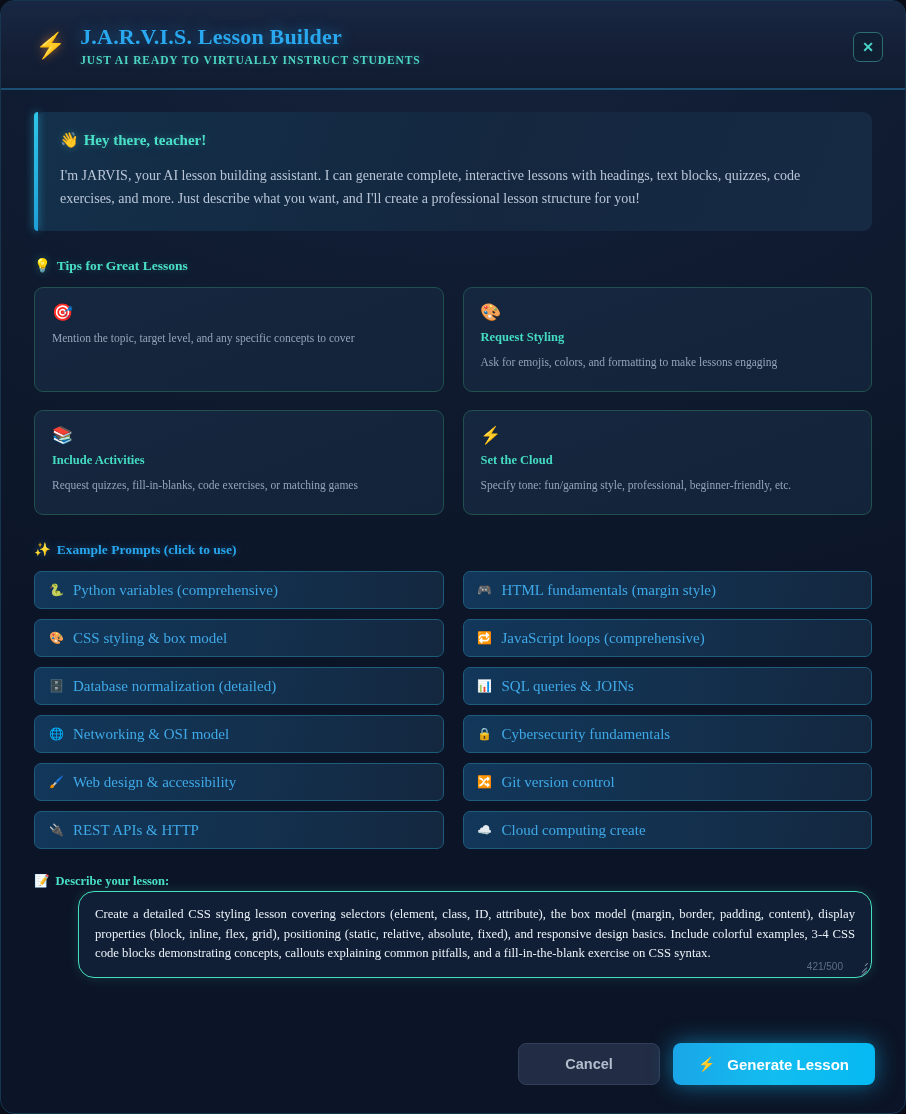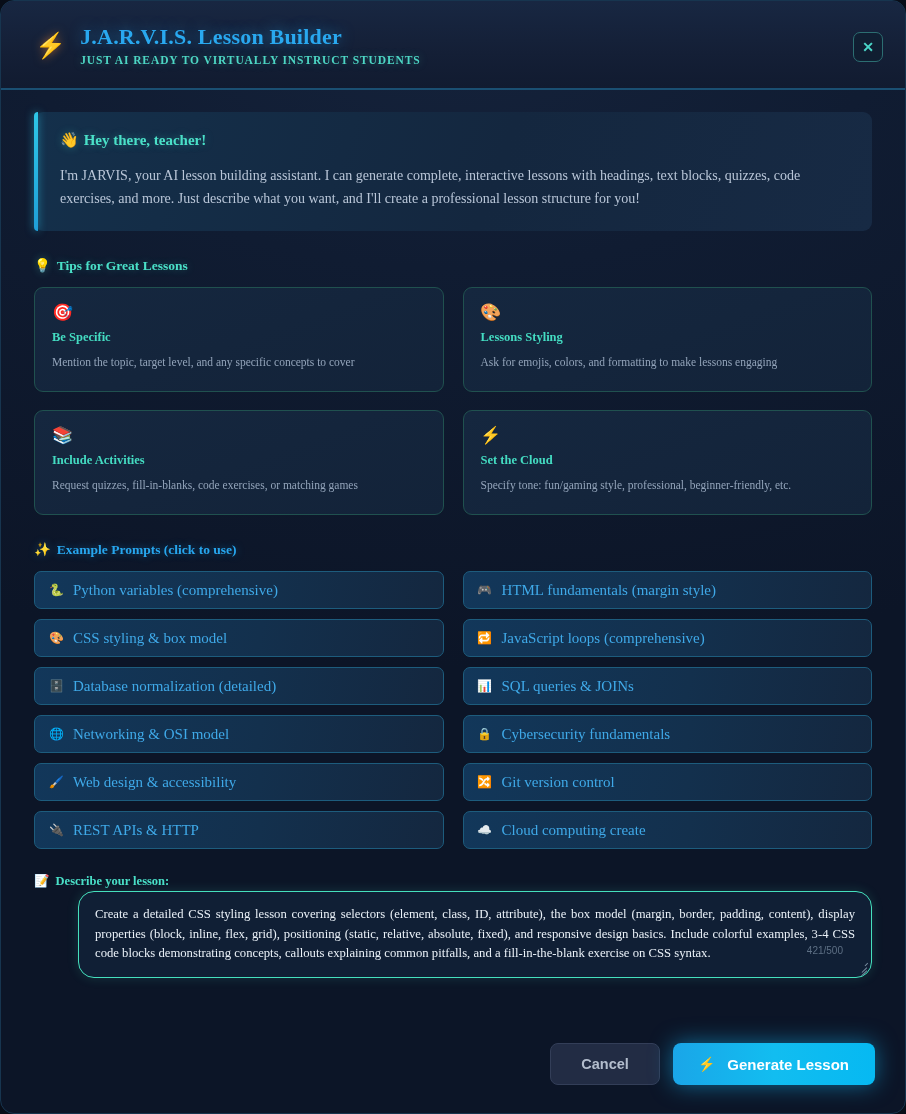--- a/index.html
+++ b/index.html
@@ -199,21 +199,21 @@
   .ta-text {
     font-size: 12.7px;
     line-height: 1.52;
     color: #eaf1f8;
     text-align: justify;
     text-justify: inter-word;
   }
   .ta-counter {
     position: absolute;
     right: 28px;
-    bottom: 21px;
+    bottom: 5px;
     font-size: 10px;
     color: #5d6f84;
     font-family: "Liberation Sans", sans-serif;
   }
   .ta-resize {
     position: absolute;
     right: 3px;
     bottom: 3px;
     width: 13px;
     height: 13px;
@@ -241,21 +241,21 @@
     padding: 22px 30px 28px 30px;
   }
   .btn-cancel {
     background: #222c44;
     border: 1px solid #333e58;
     border-radius: 8px;
     color: #b3bdcd;
     font-family: "Liberation Sans", sans-serif;
     font-size: 14.5px;
     font-weight: bold;
-    padding: 0 30px;
+    padding: 0 46px;
     height: 42px;
     display: flex;
     align-items: center;
     cursor: pointer;
   }
   .btn-generate {
     background: linear-gradient(90deg, #1aa6e8 0%, #12bdf0 50%, #06b9f2 100%);
     border: none;
     border-radius: 8px;
     color: #ffffff;
@@ -294,26 +294,25 @@
       </div>
       <div class="welcome-body">I'm JARVIS, your AI lesson building assistant. I can generate complete, interactive lessons with headings, text blocks, quizzes, code exercises, and more. Just describe what you want, and I'll create a professional lesson structure for you!</div>
     </div>
 
     <div class="section-head teal">
       <span class="em">💡</span><span>Tips for Great Lessons</span>
     </div>
     <div class="tips-grid">
       <div class="tip-card">
         <span class="tip-icon">🎯</span>
-        <div class="tip-title">Be Specific</div>
         <div class="tip-desc">Mention the topic, target level, and any specific concepts to cover</div>
       </div>
       <div class="tip-card">
         <span class="tip-icon">🎨</span>
-        <div class="tip-title">Lessons Styling</div>
+        <div class="tip-title">Request Styling</div>
         <div class="tip-desc">Ask for emojis, colors, and formatting to make lessons engaging</div>
       </div>
       <div class="tip-card">
         <span class="tip-icon">📚</span>
         <div class="tip-title">Include Activities</div>
         <div class="tip-desc">Request quizzes, fill-in-blanks, code exercises, or matching games</div>
       </div>
       <div class="tip-card">
         <span class="tip-icon">⚡</span>
         <div class="tip-title">Set the Cloud</div>

